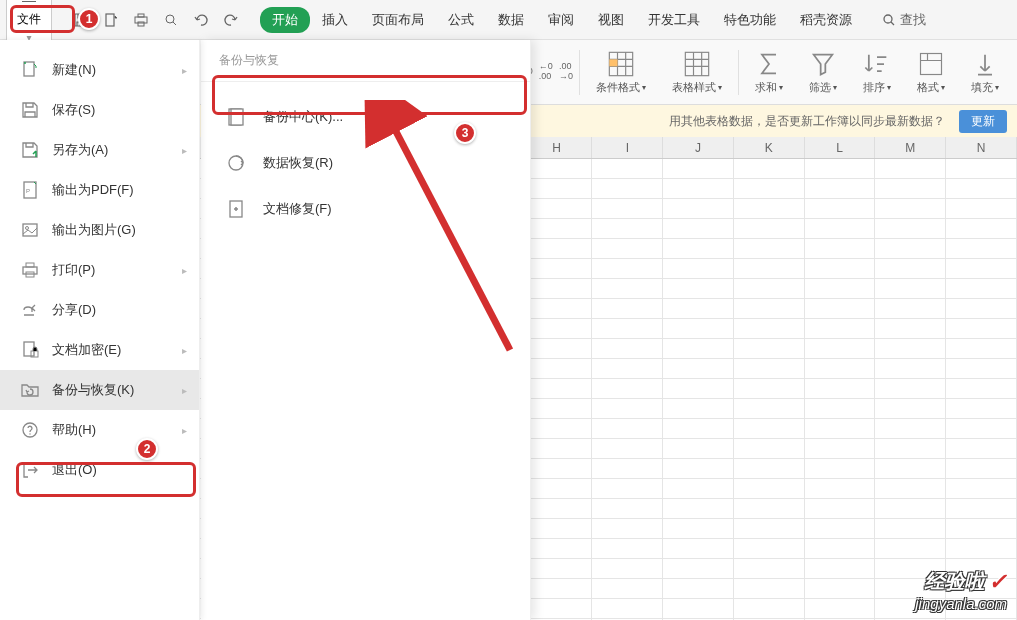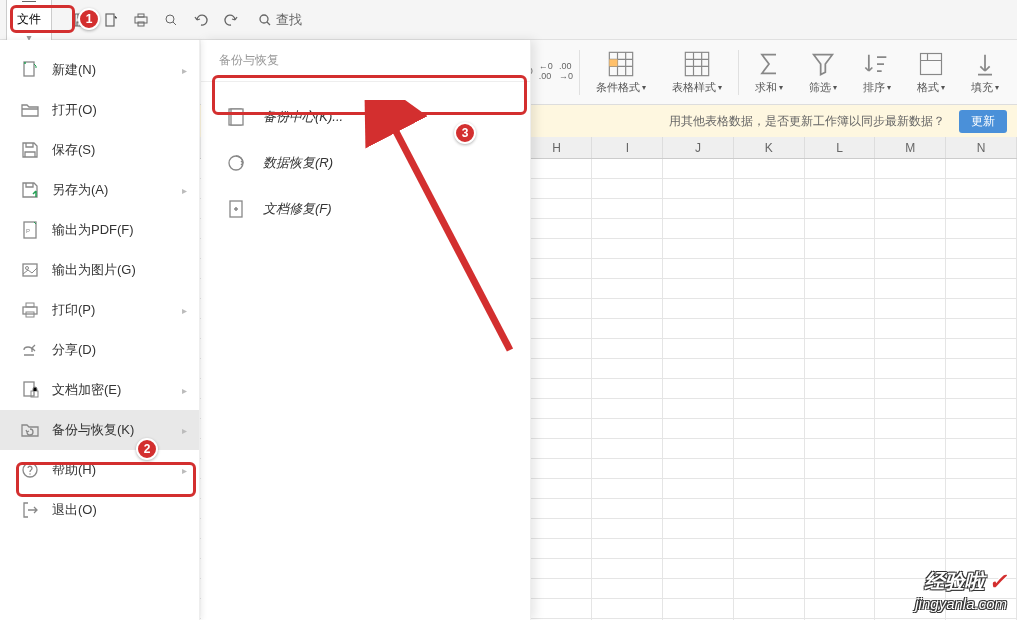--- a/index.html
+++ b/index.html
@@ -28,21 +28,21 @@
     .update-btn { background: #4a90d9; color: #fff; padding: 3px 12px; border-radius: 3px; font-size: 12px; cursor: pointer; }
     
     .left-panel { position: absolute; left: 0; top: 40px; width: 200px; height: 580px; background: #fff; border-right: 1px solid #eee; padding: 10px 0; z-index: 100; box-shadow: 2px 0 6px rgba(0,0,0,0.08); }
     .menu-item { display: flex; align-items: center; gap: 12px; padding: 10px 20px; font-size: 13px; color: #333; cursor: pointer; position: relative; }
     .menu-item.active { background: #e8e8e8; }
     .menu-icon { width: 20px; height: 20px; display: flex; align-items: center; justify-content: center; }
     .arrow-right { position: absolute; right: 12px; color: #bbb; font-size: 10px; }
     
     .sub-panel { position: absolute; left: 201px; top: 40px; width: 330px; height: 580px; background: #fff; z-index: 99; border-right: 1px solid #eee; box-shadow: 4px 0 10px rgba(0,0,0,0.1); }
     .sub-title { padding: 12px 18px; font-size: 12px; color: #999; border-bottom: 1px solid #eee; }
-    .sub-item { display: flex; align-items: center; gap: 16px; padding: 12px 24px; font-size: 13px; color: #333; cursor: pointer; font-style: italic; }
+    .sub-item { display: flex; align-items: center; gap: 16px; padding: 12px 24px; font-size: 13px; color: #333; cursor: pointer; }
     .sub-icon { width: 22px; height: 22px; display: flex; align-items: center; justify-content: center; }
     .sub-panel-spacer { height: 12px; }
     
     .sheet { position: absolute; left: 0; top: 137px; width: 1017px; height: 483px; }
     .col-headers { display: flex; height: 22px; border-bottom: 1px solid #ccc; background: #f5f5f5; }
     .col-head { border-right: 1px solid #ddd; display: flex; align-items: center; justify-content: center; font-size: 12px; color: #666; background: #efefef; }
     .grid-row { display: flex; height: 20px; border-bottom: 1px solid #e5e5e5; }
     .grid-cell { border-right: 1px solid #e5e5e5; }
     
     .badge { width: 22px; height: 22px; border-radius: 50%; background: #d32f2f; color: #fff; font-size: 12px; font-weight: bold; display: flex; align-items: center; justify-content: center; position: absolute; z-index: 200; border: 2px solid #fff; box-shadow: 0 1px 3px rgba(0,0,0,0.3); }
@@ -101,20 +101,32 @@
           <path fill="none" stroke="#666" stroke-width="1.3" d="M4 8 A5 5 0 1 1 8 13 M4 8l-2-3 M4 8l3-1"></path>
         </svg>
       </div>
     <div class="q-icon">
         <svg width="16" height="16" viewBox="0 0 16 16">
           <path fill="none" stroke="#666" stroke-width="1.3" d="M12 8 A5 5 0 1 0 8 13 M12 8l2-3 M12 8l-3-1"></path>
         </svg>
       </div>
   </div>
 
+  <div class="tabbar">
+    <div class="tab active">开始</div>
+    <div class="tab">插入</div>
+    <div class="tab">页面布局</div>
+    <div class="tab">公式</div>
+    <div class="tab">数据</div>
+    <div class="tab">审阅</div>
+    <div class="tab">视图</div>
+    <div class="tab">开发工具</div>
+    <div class="tab">特色功能</div>
+    <div class="tab">稻壳资源</div>
+  </div>
 
   <div class="search-btn">
     <svg width="14" height="14" viewBox="0 0 14 14">
         <circle cx="6" cy="6" r="4" fill="none" stroke="#666" stroke-width="1.3"></circle>
         <path stroke="#666" stroke-width="1.3" d="M9 9l3 3"></path>
       </svg>
     <span>查找</span>
   </div>
 </div>
 
@@ -468,28 +480,20 @@
     <div class="menu-item">
       <span class="menu-icon">
         <svg width="20" height="20" viewBox="0 0 20 20">
           <rect x="4" y="2" width="10" height="14" fill="none" stroke="#888" stroke-width="1.3"></rect>
           <path stroke="#22a054" d="M14 4l2 2v2" fill="none"></path>
           <circle cx="5" cy="3" r="1" fill="#22a054"></circle>
         </svg>
       </span>
       <span>新建(N)</span>
       <span class="arrow-right">▸</span>
-    </div>
-    <div class="menu-item">
-      <span class="menu-icon">
-        <svg width="20" height="20" viewBox="0 0 20 20">
-          <path fill="none" stroke="#888" stroke-width="1.3" d="M2 5h5l2 2h9v9H2z M2 9h16"></path>
-        </svg>
-      </span>
-      <span>打开(O)</span>
     </div>
     <div class="menu-item">
       <span class="menu-icon">
         <svg width="20" height="20" viewBox="0 0 20 20">
           <path fill="none" stroke="#888" stroke-width="1.3" d="M3 3h11l3 3v11H3z M6 3v4h7V3 M5 17v-5h10v5"></path>
         </svg>
       </span>
       <span>保存(S)</span>
     </div>
     <div class="menu-item">

